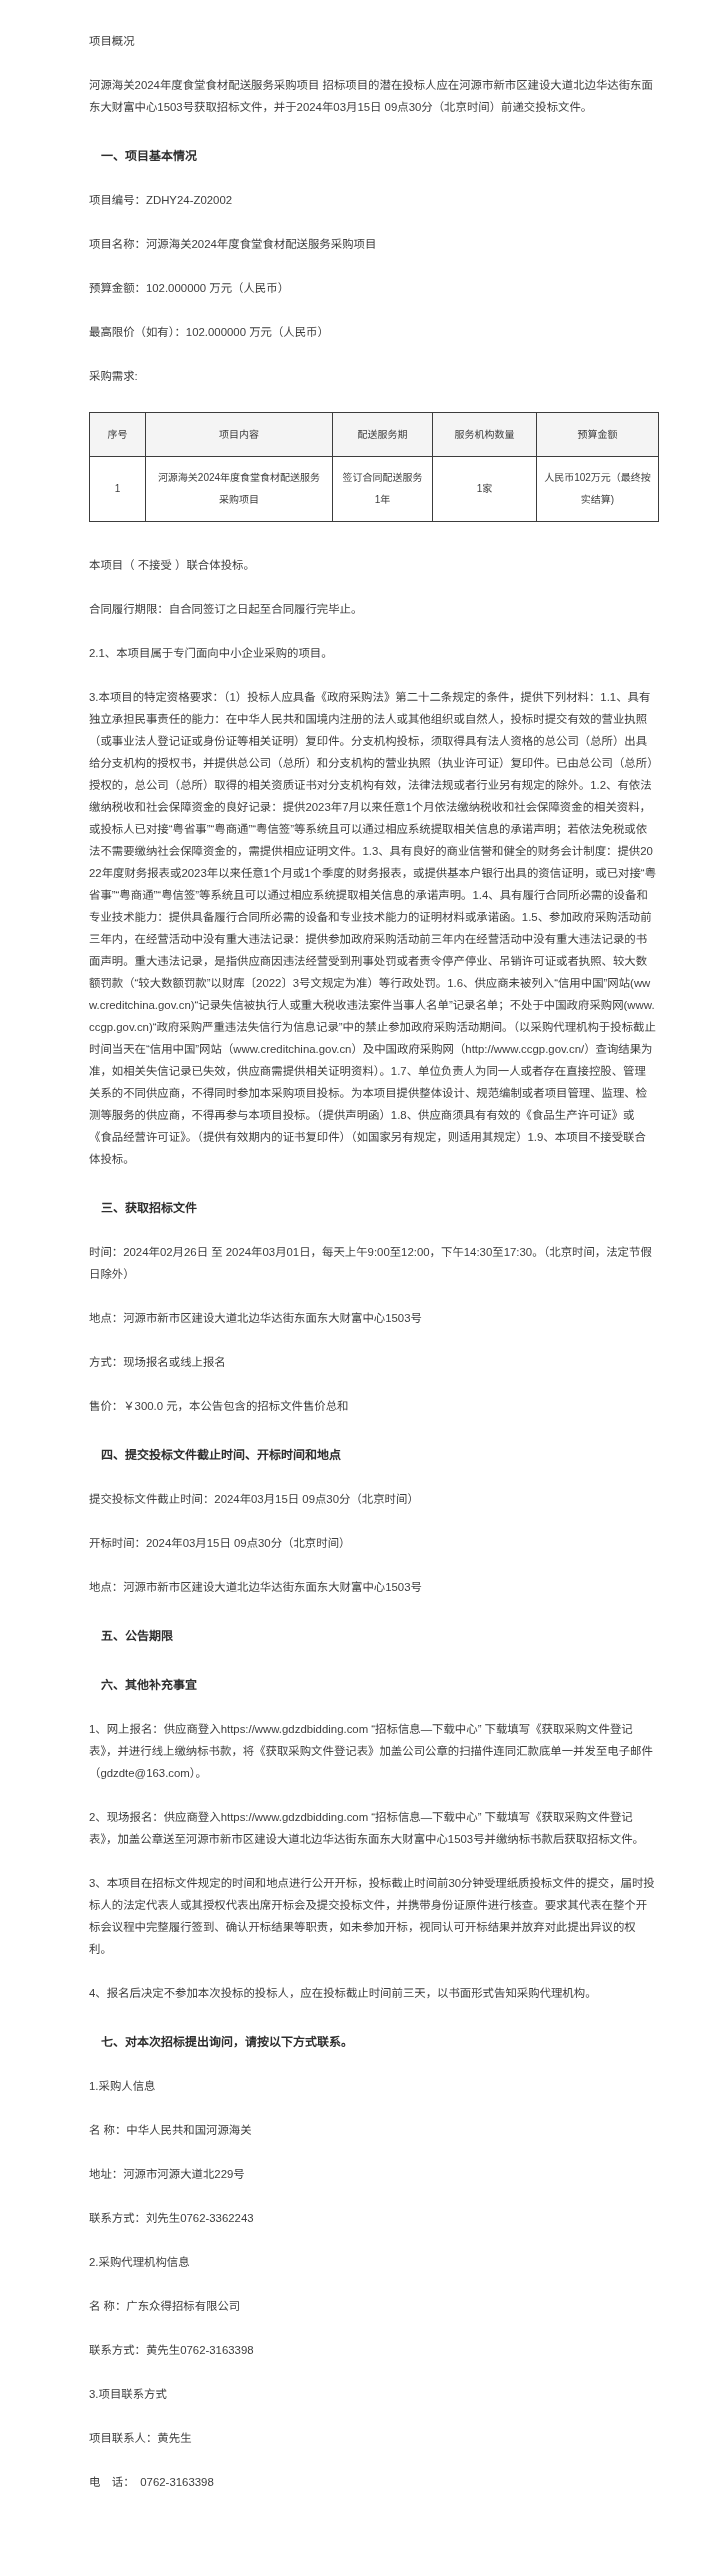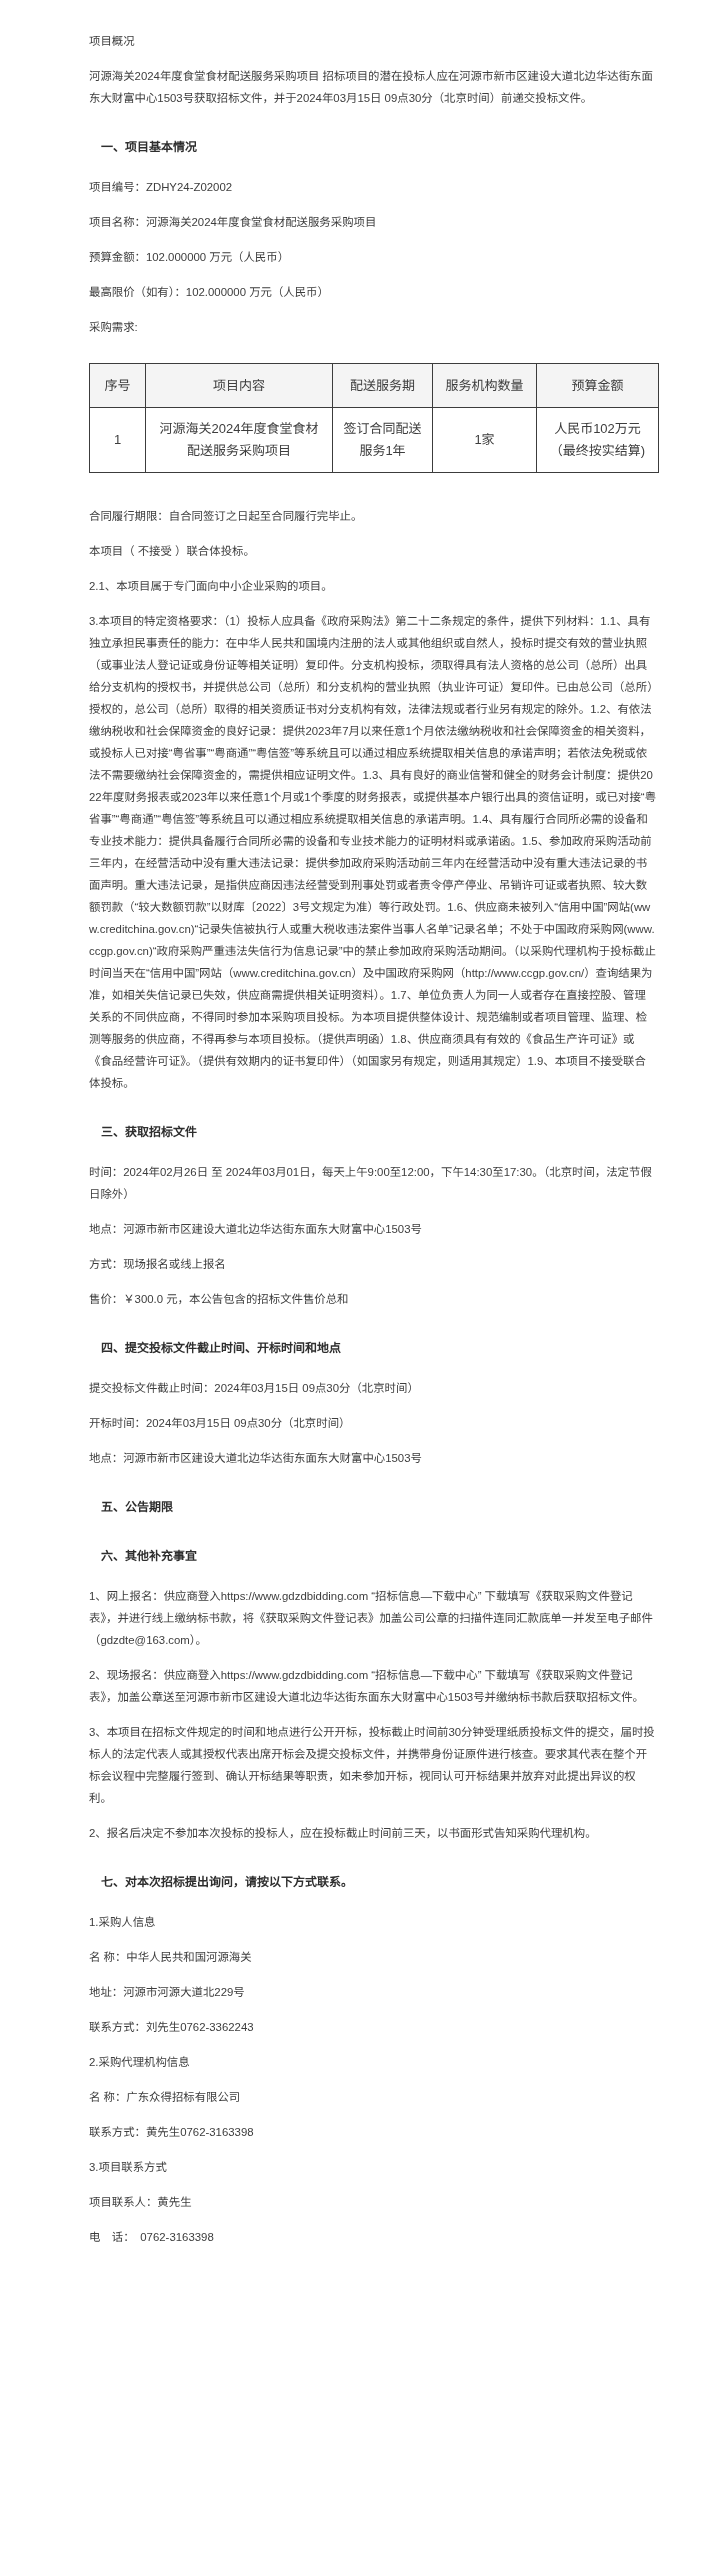--- a/index.html
+++ b/index.html
@@ -15,40 +15,40 @@
   }
   .doc {
     width: 568px;
     margin: 0 0 0 89px;
     padding-top: 30px;
     padding-bottom: 13px;
     font-size: 11.4px;
     line-height: 22px;
   }
   .doc p {
-    margin: 13px 0;
+    margin: 22px 0;
     line-height: 22px;
     word-break: break-all;
   }
   .doc p.first {
     margin-top: 0;
   }
   .doc h3 {
     font-size: 12px;
     font-weight: bold;
     color: #2e2e2e;
     margin: 27px 12px 18px;
     line-height: 22px;
   }
   table.demand {
     border-collapse: collapse;
     width: 568px;
     margin: 25px 0 32px;
     table-layout: fixed;
-    font-size: 13px;
+    font-size: 10px;
     color: #3d3d3d;
   }
   table.demand th,
   table.demand td {
     border: 0.7px solid #3c3c3c;
     text-align: center;
     vertical-align: middle;
     padding: 10px 7.1px;
     line-height: 22px;
     font-weight: normal;
@@ -103,22 +103,22 @@
       <tr>
         <td>1</td>
         <td>河源海关2024年度食堂食材配送服务采购项目</td>
         <td>签订合同配送服务1年</td>
         <td>1家</td>
         <td>人民币102万元（最终按实结算)</td>
       </tr>
     </tbody>
   </table>
 
+  <p>本项目（ 不接受 ）联合体投标。</p>
   <p>合同履行期限：自合同签订之日起至合同履行完毕止。</p>
-  <p>本项目（ 不接受 ）联合体投标。</p>
 
   <p>2.1、本项目属于专门面向中小企业采购的项目。</p>
   <p>3.本项目的特定资格要求：（1）投标人应具备《政府采购法》第二十二条规定的条件，提供下列材料：1.1、具有独立承担民事责任的能力：在中华人民共和国境内注册的法人或其他组织或自然人，投标时提交有效的营业执照（或事业法人登记证或身份证等相关证明）复印件。分支机构投标，须取得具有法人资格的总公司（总所）出具给分支机构的授权书，并提供总公司（总所）和分支机构的营业执照（执业许可证）复印件。已由总公司（总所）授权的，总公司（总所）取得的相关资质证书对分支机构有效，法律法规或者行业另有规定的除外。1.2、有依法缴纳税收和社会保障资金的良好记录：提供2023年7月以来任意1个月依法缴纳税收和社会保障资金的相关资料，或投标人已对接“粤省事”“粤商通”“粤信签”等系统且可以通过相应系统提取相关信息的承诺声明；若依法免税或依法不需要缴纳社会保障资金的，需提供相应证明文件。1.3、具有良好的商业信誉和健全的财务会计制度：提供2022年度财务报表或2023年以来任意1个月或1个季度的财务报表，或提供基本户银行出具的资信证明，或已对接“粤省事”“粤商通”“粤信签”等系统且可以通过相应系统提取相关信息的承诺声明。1.4、具有履行合同所必需的设备和专业技术能力：提供具备履行合同所必需的设备和专业技术能力的证明材料或承诺函。1.5、参加政府采购活动前三年内，在经营活动中没有重大违法记录：提供参加政府采购活动前三年内在经营活动中没有重大违法记录的书面声明。重大违法记录，是指供应商因违法经营受到刑事处罚或者责令停产停业、吊销许可证或者执照、较大数额罚款（“较大数额罚款”以财库〔2022〕3号文规定为准）等行政处罚。1.6、供应商未被列入“信用中国”网站(www.creditchina.gov.cn)“记录失信被执行人或重大税收违法案件当事人名单”记录名单；不处于中国政府采购网(www.ccgp.gov.cn)“政府采购严重违法失信行为信息记录”中的禁止参加政府采购活动期间。（以采购代理机构于投标截止时间当天在“信用中国”网站（www.creditchina.gov.cn）及中国政府采购网（http://www.ccgp.gov.cn/）查询结果为准，如相关失信记录已失效，供应商需提供相关证明资料）。1.7、单位负责人为同一人或者存在直接控股、管理关系的不同供应商，不得同时参加本采购项目投标。为本项目提供整体设计、规范编制或者项目管理、监理、检测等服务的供应商，不得再参与本项目投标。（提供声明函）1.8、供应商须具有有效的《食品生产许可证》或《食品经营许可证》。（提供有效期内的证书复印件）（如国家另有规定，则适用其规定）1.9、本项目不接受联合体投标。</p>
 
   <h3>三、获取招标文件</h3>
   <p>时间：2024年02月26日 至 2024年03月01日，每天上午9:00至12:00，下午14:30至17:30。（北京时间，法定节假日除外）</p>
   <p>地点：河源市新市区建设大道北边华达街东面东大财富中心1503号</p>
   <p>方式：现场报名或线上报名</p>
   <p>售价：￥300.0 元，本公告包含的招标文件售价总和</p>
 
@@ -126,21 +126,21 @@
   <p>提交投标文件截止时间：2024年03月15日 09点30分（北京时间）</p>
   <p>开标时间：2024年03月15日 09点30分（北京时间）</p>
   <p>地点：河源市新市区建设大道北边华达街东面东大财富中心1503号</p>
 
   <h3>五、公告期限</h3>
 
   <h3>六、其他补充事宜</h3>
   <p>1、网上报名：供应商登入https://www.gdzdbidding.com “招标信息—下载中心” 下载填写《获取采购文件登记表》，并进行线上缴纳标书款，将《获取采购文件登记表》加盖公司公章的扫描件连同汇款底单一并发至电子邮件（gdzdte@163.com）。</p>
   <p>2、现场报名：供应商登入https://www.gdzdbidding.com “招标信息—下载中心” 下载填写《获取采购文件登记表》，加盖公章送至河源市新市区建设大道北边华达街东面东大财富中心1503号并缴纳标书款后获取招标文件。</p>
   <p>3、本项目在招标文件规定的时间和地点进行公开开标，投标截止时间前30分钟受理纸质投标文件的提交，届时投标人的法定代表人或其授权代表出席开标会及提交投标文件，并携带身份证原件进行核查。要求其代表在整个开标会议程中完整履行签到、确认开标结果等职责，如未参加开标，视同认可开标结果并放弃对此提出异议的权利。</p>
-  <p>2、报名后决定不参加本次投标的投标人，应在投标截止时间前三天，以书面形式告知采购代理机构。</p>
+  <p>4、报名后决定不参加本次投标的投标人，应在投标截止时间前三天，以书面形式告知采购代理机构。</p>
 
   <h3>七、对本次招标提出询问，请按以下方式联系。</h3>
   <p>1.采购人信息</p>
   <p>名 称：中华人民共和国河源海关</p>
   <p>地址：河源市河源大道北229号</p>
   <p>联系方式：刘先生0762-3362243</p>
   <p>2.采购代理机构信息</p>
   <p>名 称：广东众得招标有限公司</p>
   <p>联系方式：黄先生0762-3163398</p>
   <p>3.项目联系方式</p>

